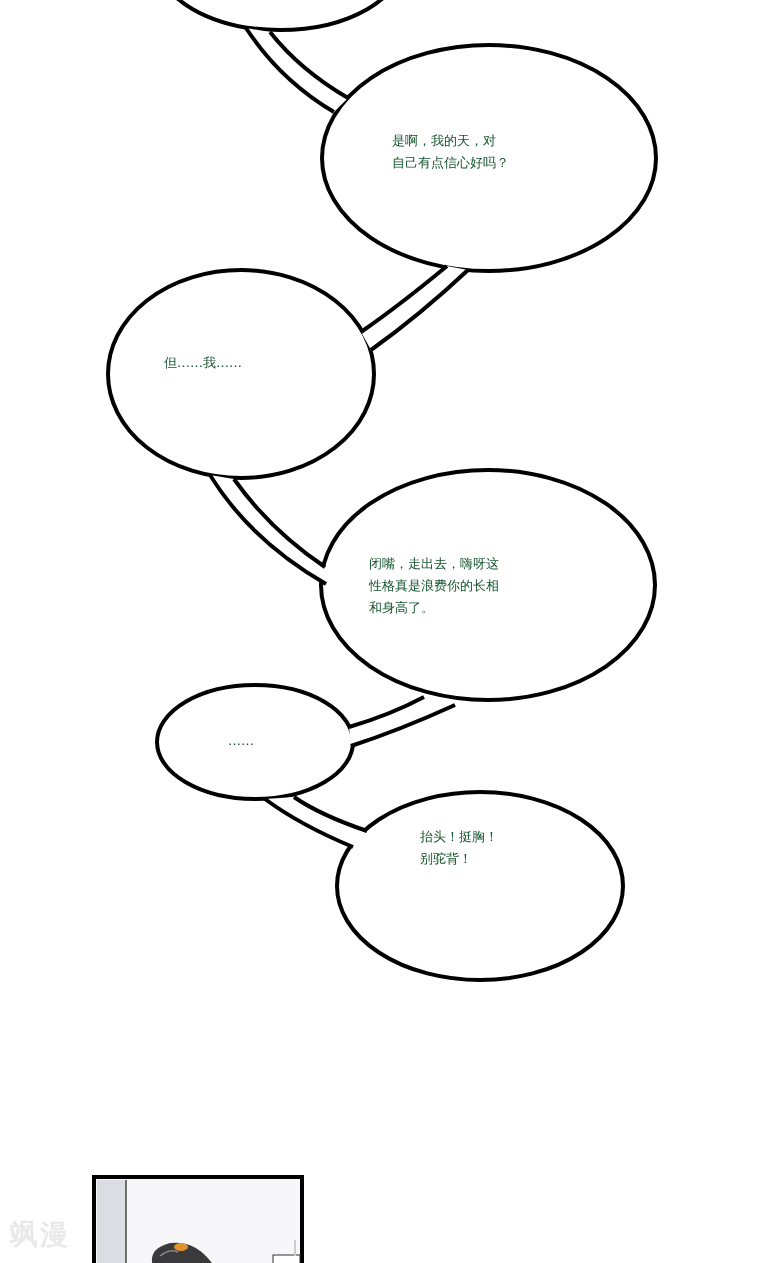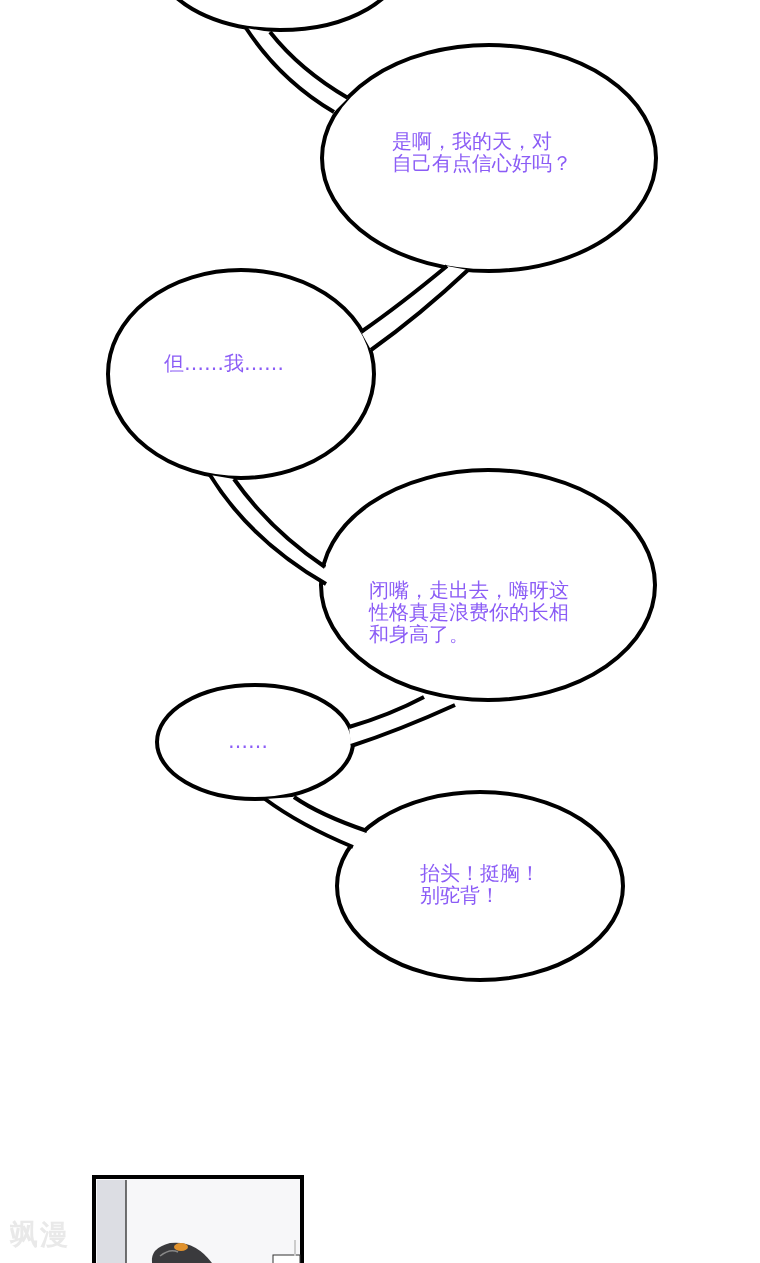--- a/index.html
+++ b/index.html
@@ -1,19 +1,19 @@
 <!DOCTYPE html>
 <html><head>
 <meta charset="utf-8">
 <style>
   html, body { margin:0; padding:0; }
   body { width:760px; height:1263px; background:#ffffff; position:relative; overflow:hidden;
          font-family:"DejaVu Sans", sans-serif; }
   #comic { position:absolute; left:0; top:0; width:760px; height:1263px; }
-  .bubble-text { position:absolute; color:#8b5cf6; font-size:20px; line-height:22px; white-space:pre; letter-spacing:0px; }
+  .bubble-text { position:absolute; color:#14532d; font-size:13px; line-height:22px; white-space:pre; letter-spacing:0px; }
   #watermark { position:absolute; left:10px; top:1216px; font-size:28px; color:#e9e9e9; font-weight:bold; letter-spacing:2px; }
 </style>
 </head>
 <body>
 
 <svg id="comic" width="760" height="1263" viewBox="0 0 760 1263" xmlns="http://www.w3.org/2000/svg">
   <g fill="#ffffff" stroke="#000" stroke-width="4" stroke-linejoin="miter">
 
     <ellipse cx="280" cy="-42" rx="124" ry="72"></ellipse>
 
@@ -60,20 +60,20 @@
 
     <path d="M152,1263 Q150,1248 170,1243 Q195,1240 212,1263 Z" fill="#3a3a3d"></path>
     <path d="M160,1256 Q170,1248 178,1252" fill="none" stroke="#888" stroke-width="1.5"></path>
     <ellipse cx="181" cy="1247" rx="7" ry="4" fill="#e0922e"></ellipse>
   </g>
 </svg>
 
 <div class="bubble-text" style="left:392px; top:130px;">是啊，我的天，对
 自己有点信心好吗？</div>
 <div class="bubble-text" style="left:164px; top:352px;">但……我……</div>
-<div class="bubble-text" style="left:369px; top:579px;">闭嘴，走出去，嗨呀这
+<div class="bubble-text" style="left:369px; top:553px;">闭嘴，走出去，嗨呀这
 性格真是浪费你的长相
 和身高了。</div>
 <div class="bubble-text" style="left:228px; top:730px;">……</div>
-<div class="bubble-text" style="left:420px; top:862px;">抬头！挺胸！
+<div class="bubble-text" style="left:420px; top:826px;">抬头！挺胸！
 别驼背！</div>
 
 <div id="watermark">飒漫</div>
 
 </body></html>

